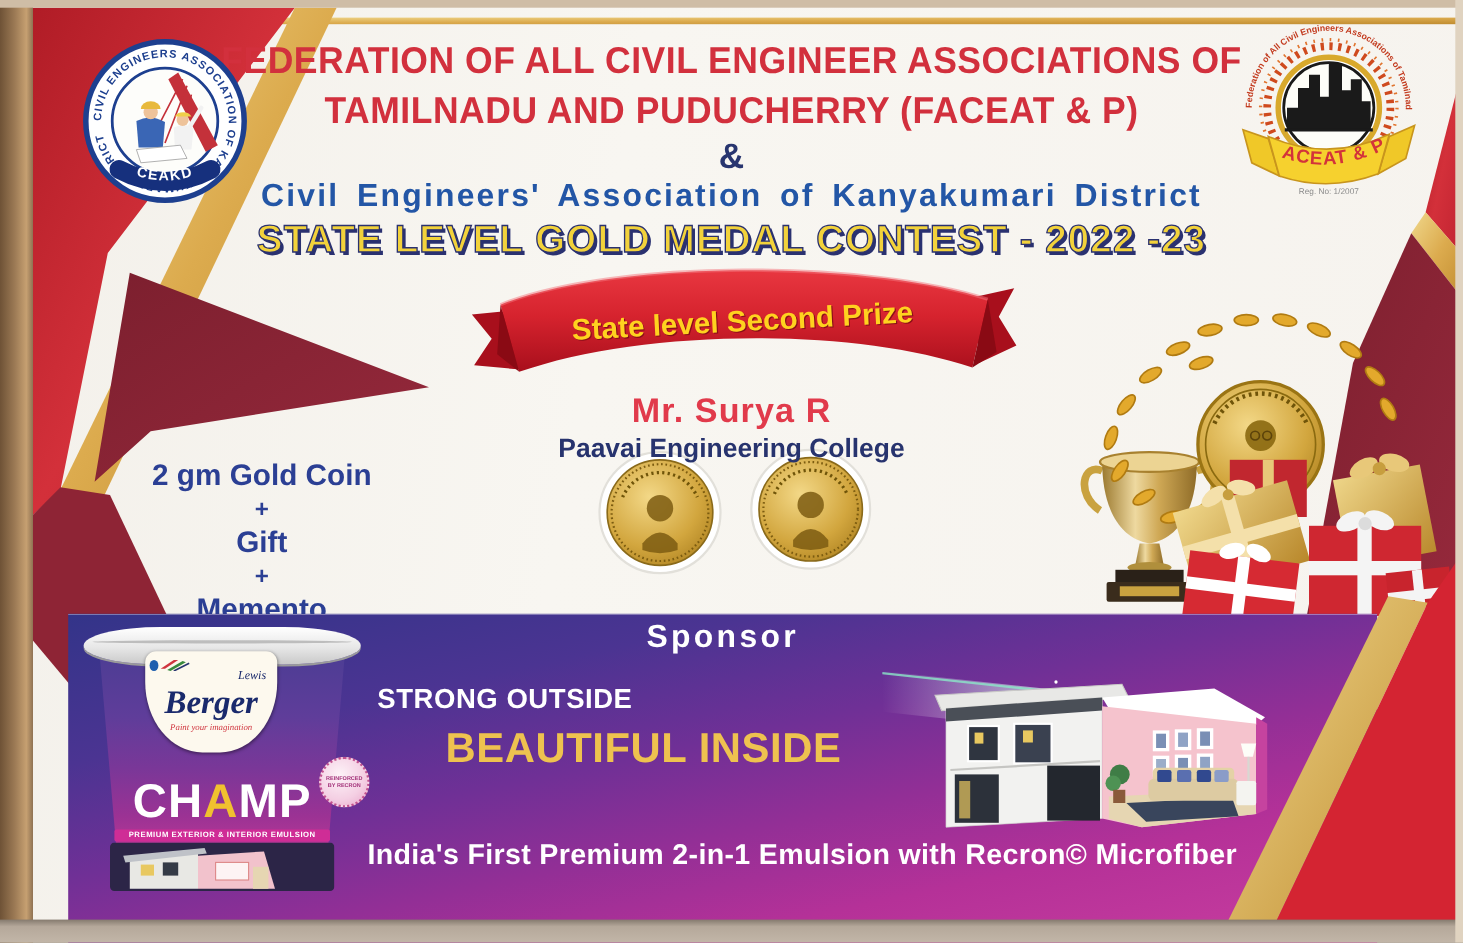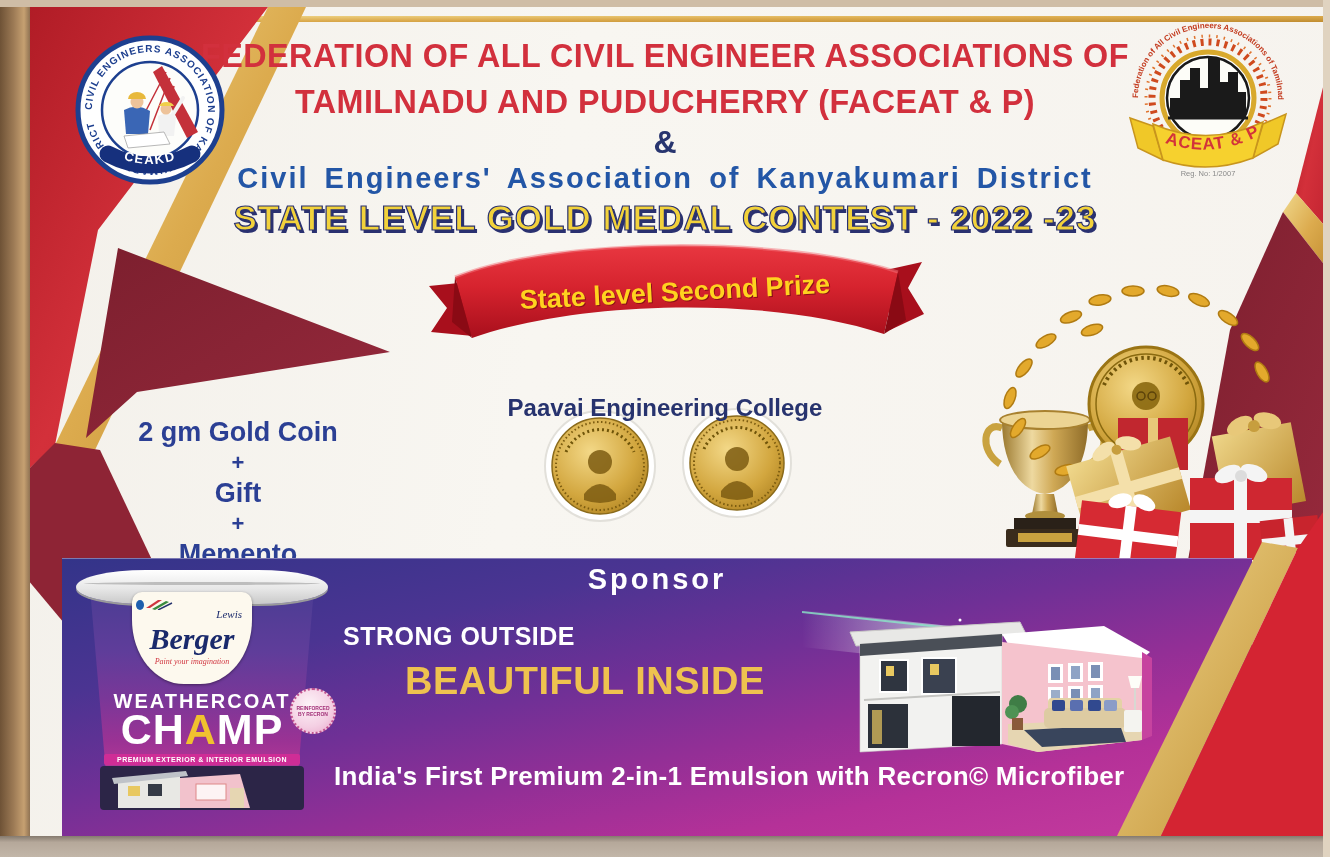--- a/index.html
+++ b/index.html
@@ -281,20 +281,21 @@
       <g transform="rotate(-6 1291 542)">
         <rect x="1262" y="518" width="58" height="48" fill="#c8242d"></rect>
         <rect x="1262" y="536" width="58" height="9" fill="#f4f4f4"></rect>
         <rect x="1286" y="518" width="9" height="48" fill="#f4f4f4"></rect>
       </g>
     </g>
   </svg>
 
   <div class="abs ribbon-text" style="left:480px;top:277px;width:390px;text-align:center;z-index:2">State level Second Prize</div>
 
+  <div class="abs ctr recipient" style="top:356px;z-index:2">Mr. Surya R</div>
   <div class="abs ctr college" style="top:394px;z-index:2">Paavai Engineering College</div>
 
   <div class="abs prize" style="left:118px;top:402px;width:240px;z-index:2">
     <div>2 gm Gold Coin</div>
     <div class="plus">+</div>
     <div>Gift</div>
     <div class="plus">+</div>
     <div>Memento</div>
   </div>
 
@@ -311,21 +312,20 @@
         <svg width="44" height="12" viewBox="0 0 44 12" style="margin-top:6px">
           <ellipse cx="8" cy="7" rx="4" ry="5" fill="#1f5fae"></ellipse>
           <path d="M14,10 L26,2 L30,2 L18,10 Z" fill="#d0353f"></path>
           <path d="M20,11 L34,3 L37,4 L23,12 Z" fill="#3a8a3e"></path>
           <path d="M26,12 L40,5" stroke="#28356f" stroke-width="1.5"></path>
         </svg>
         <div class="brand-script">Lewis</div>
         <div class="brand">Berger</div>
         <div class="tagline">Paint your imagination</div>
       </div>
-      <div class="wcoat">WEATHERCOAT</div>
       <div class="champ"><span>CH</span><span class="ca">A</span><span>MP</span></div>
       <div class="subemul">PREMIUM EXTERIOR &amp; INTERIOR EMULSION</div>
       <div class="seal">REINFORCED BY RECRON</div>
       <svg class="abs" style="left:24px;top:196px" width="204" height="44" viewBox="0 0 204 44">
         <rect x="0" y="0" width="204" height="44" rx="4" fill="#2c2547"></rect>
         <polygon points="18,16 80,10 80,42 18,42" fill="#e8e8e4"></polygon>
         <polygon points="12,12 86,5 88,10 14,18" fill="#bfc2c8"></polygon>
         <rect x="28" y="20" width="12" height="10" fill="#e8c860"></rect>
         <rect x="48" y="18" width="14" height="12" fill="#353b46"></rect>
         <polygon points="80,12 140,8 150,42 80,42" fill="#f2c2cc"></polygon>

